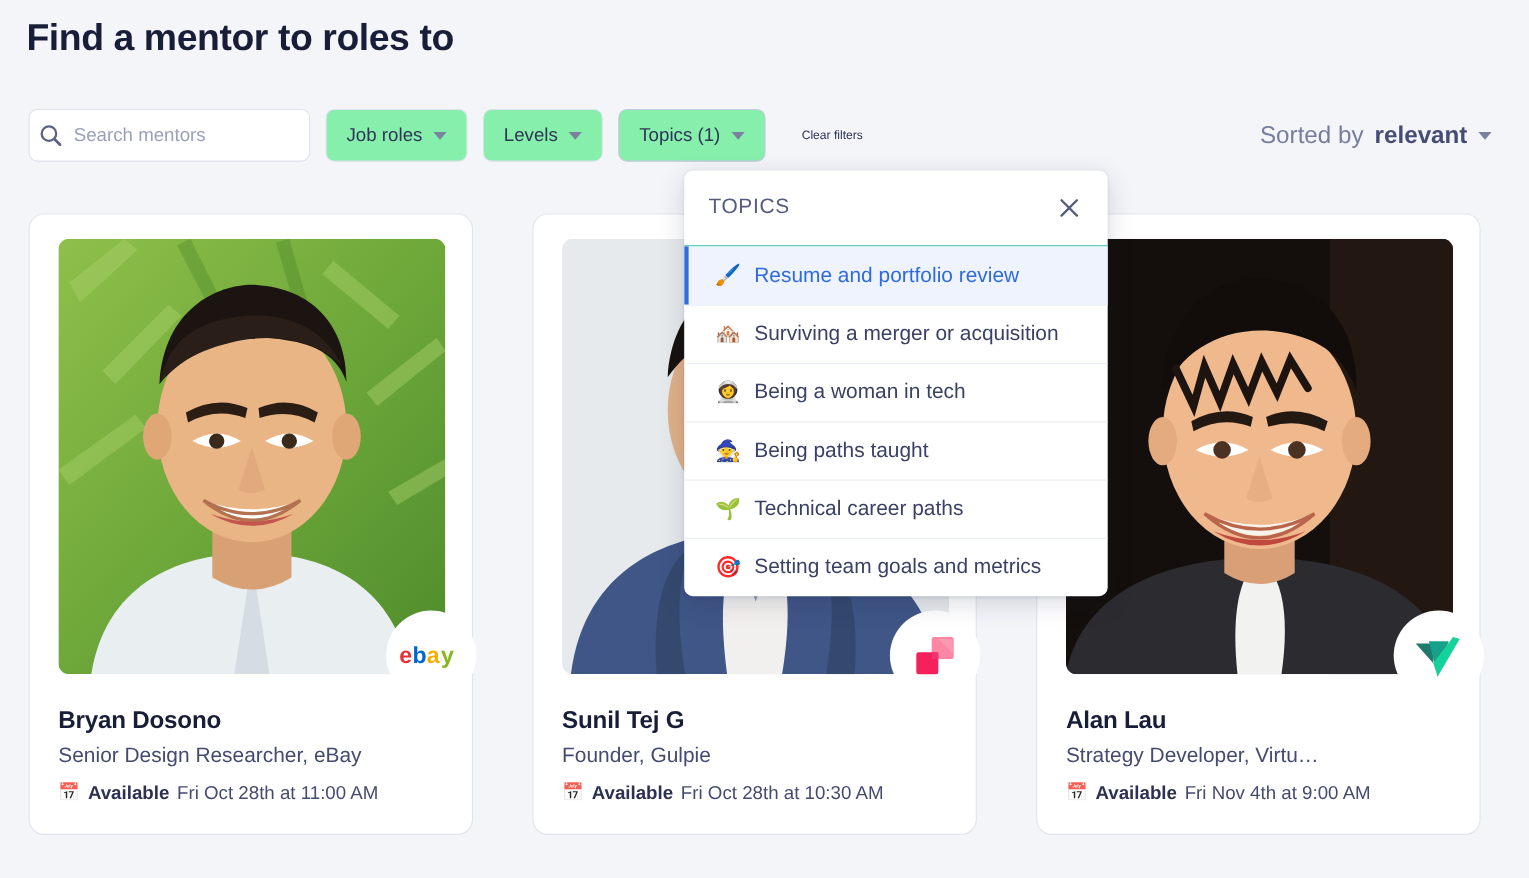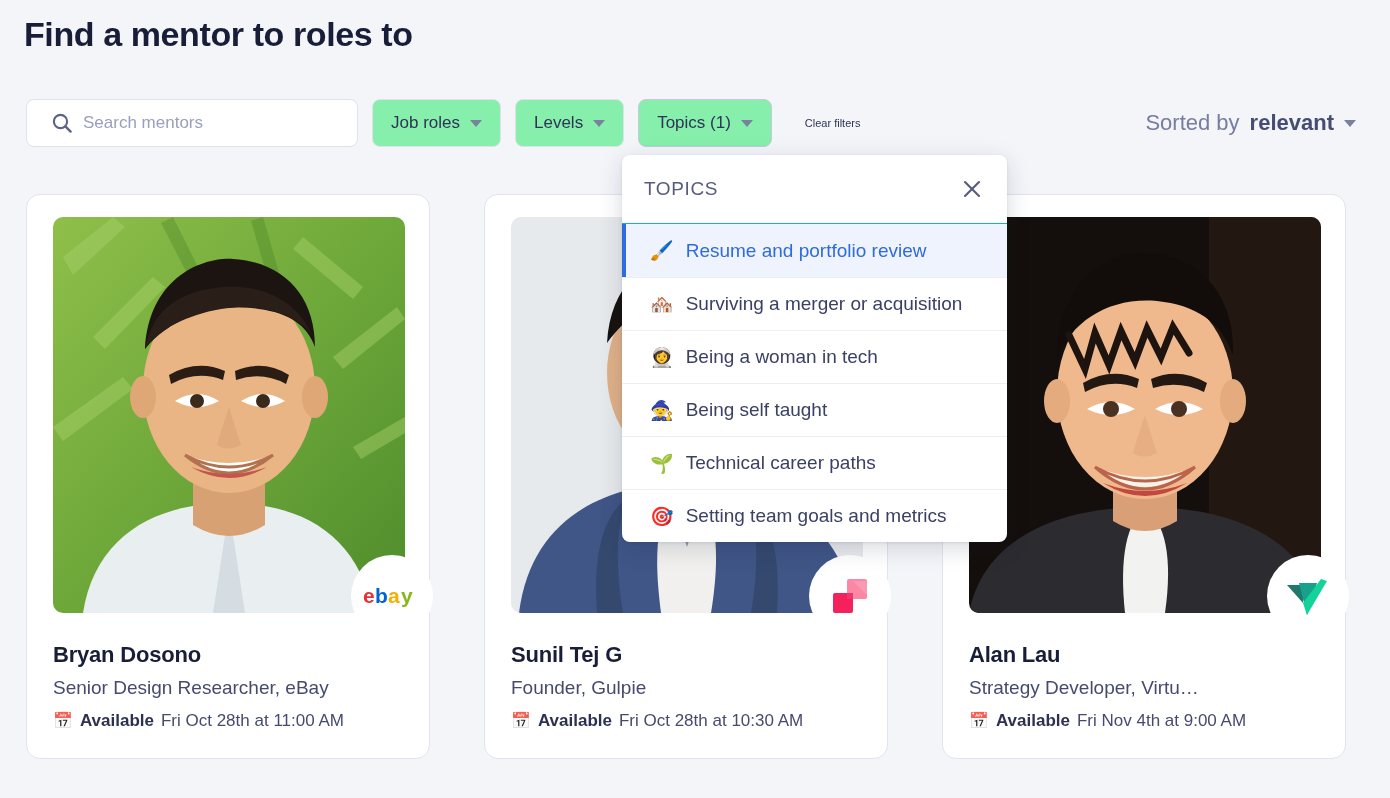--- a/index.html
+++ b/index.html
@@ -40,28 +40,28 @@
     left: 26px;
     top: 99px;
     width: 1338px;
     height: 48px;
     display: flex;
     align-items: center;
     gap: 14px;
   }
 
   .search-box {
-    width: 332px;
+    width: 256px;
     height: 48px;
     background: #ffffff;
     border: 1px solid #dfe1ec;
     border-radius: 8px;
     display: flex;
     align-items: center;
-    padding: 0 24px;
+    padding: 0 8px;
     gap: 10px;
   }
   .search-icon { flex: 0 0 auto; display: block; line-height: 0; }
   .search-input {
     flex: 1 1 auto;
     border: none;
     outline: none;
     background: transparent;
     font-family: "Liberation Sans", sans-serif;
     font-size: 17px;
@@ -499,21 +499,21 @@
       <li class="dd-item">
         <span class="dd-emoji">🏘️</span>
         <span>Surviving a merger or acquisition</span>
       </li>
       <li class="dd-item">
         <span class="dd-emoji">👩‍🚀</span>
         <span>Being a woman in tech</span>
       </li>
       <li class="dd-item">
         <span class="dd-emoji">🧙</span>
-        <span>Being self taught</span>
+        <span>Being paths taught</span>
       </li>
       <li class="dd-item">
         <span class="dd-emoji">🌱</span>
         <span>Technical career paths</span>
       </li>
       <li class="dd-item">
         <span class="dd-emoji">🎯</span>
         <span>Setting team goals and metrics</span>
       </li>
     </ul>

